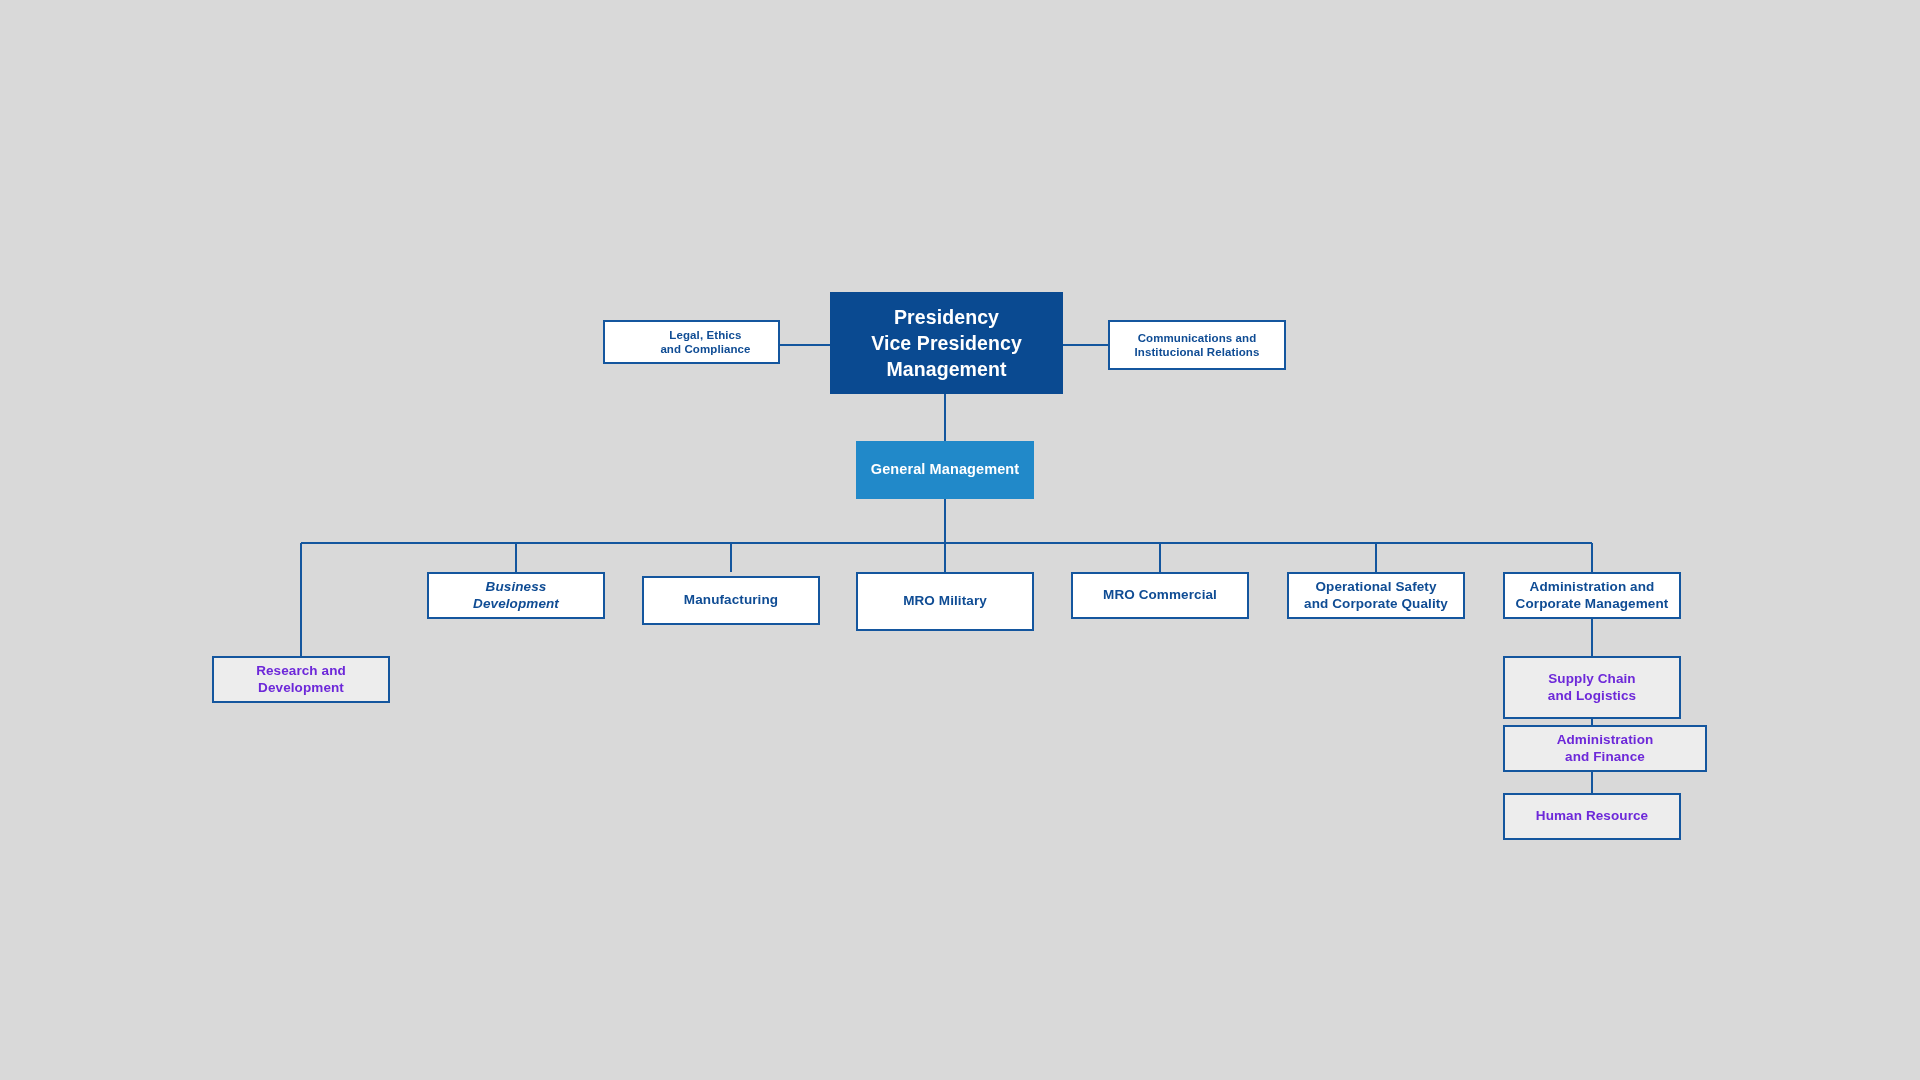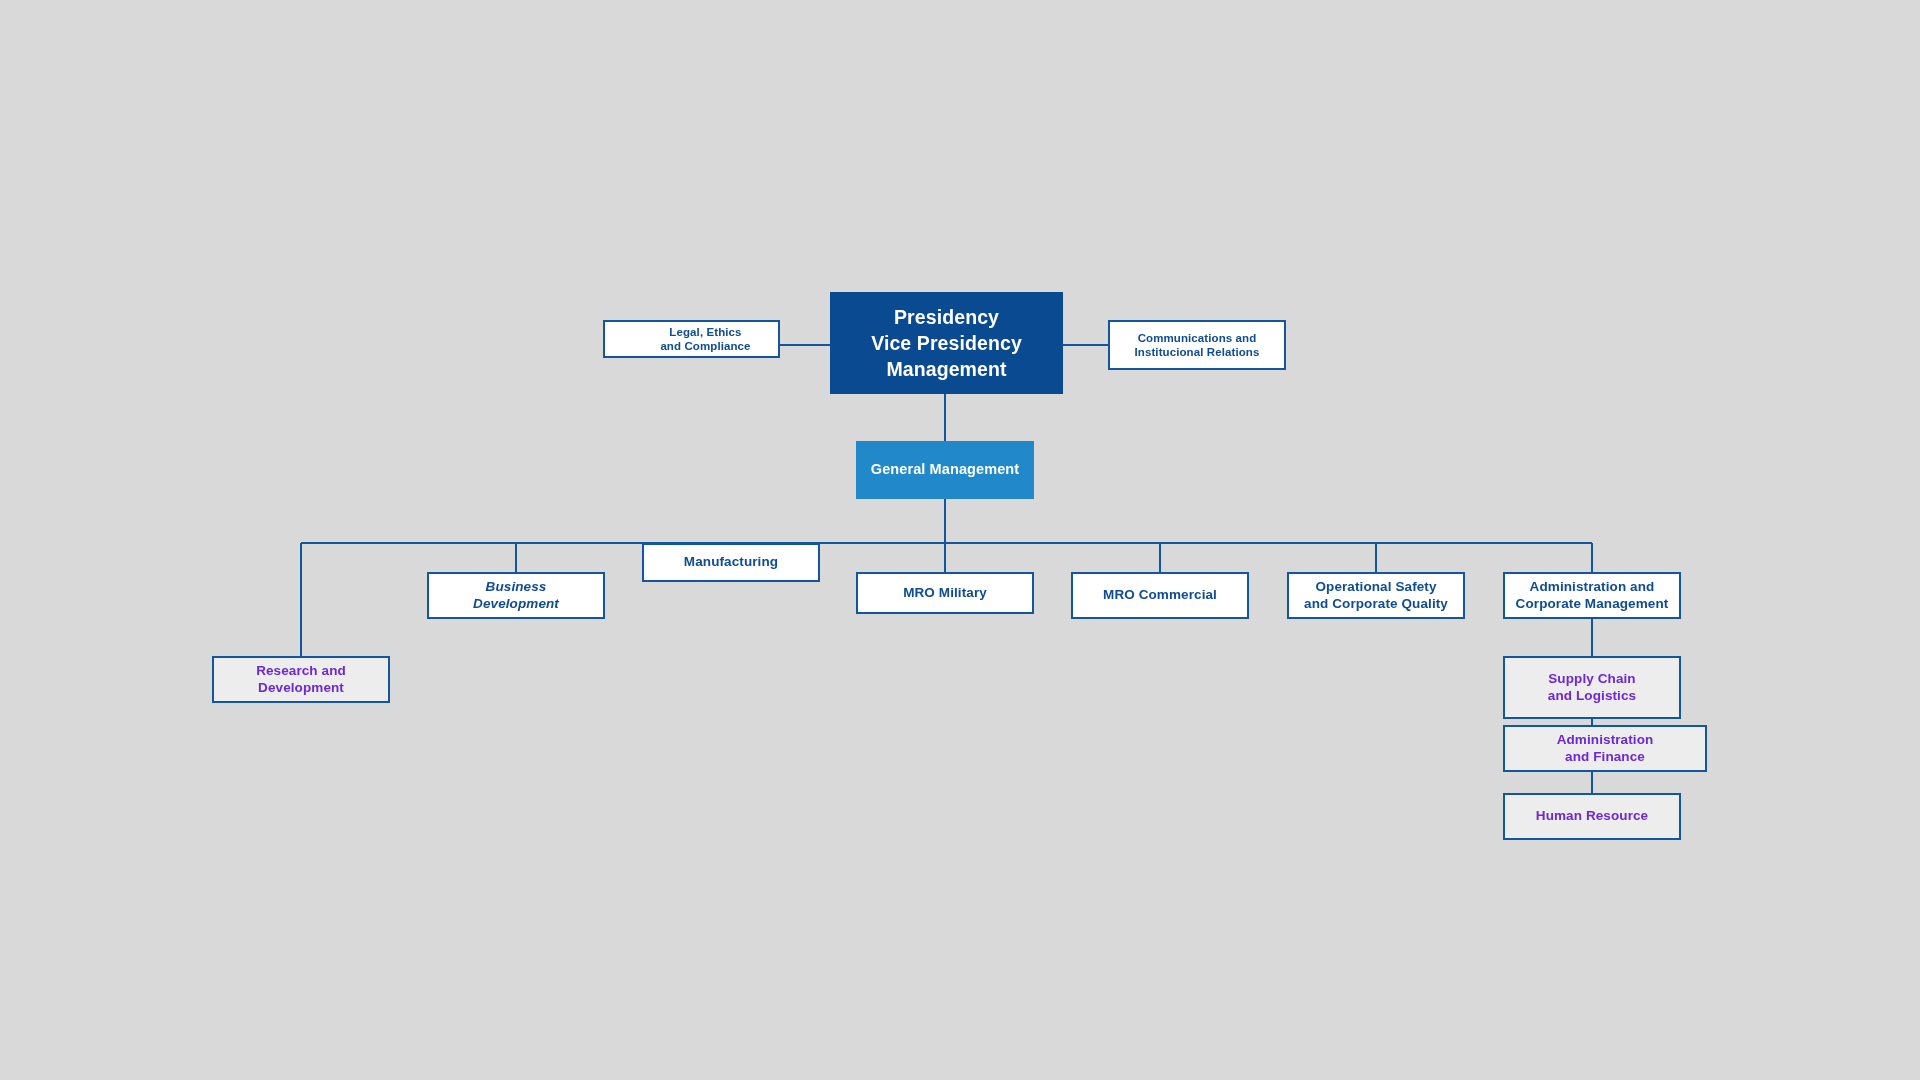--- a/index.html
+++ b/index.html
@@ -111,44 +111,44 @@
       <line x1="1592" y1="772" x2="1592" y2="793"></line>
     </g>
   </svg>
 
   <div class="node root" style="left:830px; top:292px; width:233px; height:102px;">
     <span class="label">Presidency
 Vice Presidency
 Management</span>
   </div>
 
-  <div class="node outlined small" style="left:603px; top:320px; width:177px; height:38px;padding-left:28px;">
+  <div class="node outlined small" style="left:603px; top:320px; width:177px; height:44px;padding-left:28px;">
     <span class="label">Legal, Ethics
 and Compliance</span>
   </div>
 
   <div class="node outlined small" style="left:1108px; top:320px; width:178px; height:50px;">
     <span class="label">Communications and
 Institucional Relations</span>
   </div>
 
   <div class="node general" style="left:856px; top:441px; width:178px; height:58px;">
     <span class="label">General Management</span>
   </div>
 
   <div class="node outlined" style="left:427px; top:572px; width:178px; height:47px;font-style:italic;">
     <span class="label">Business
 Development</span>
   </div>
 
-  <div class="node outlined" style="left:642px; top:543px; width:178px; height:39px;">
+  <div class="node outlined" style="left:642px; top:576px; width:178px; height:49px;">
     <span class="label">Manufacturing</span>
   </div>
 
-  <div class="node outlined" style="left:856px; top:572px; width:178px; height:42px;">
+  <div class="node outlined" style="left:856px; top:572px; width:178px; height:59px;">
     <span class="label">MRO Military</span>
   </div>
 
   <div class="node outlined" style="left:1287px; top:572px; width:178px; height:47px;">
     <span class="label">Operational Safety
 and Corporate Quality</span>
   </div>
 
   <div class="node outlined" style="left:1071px; top:572px; width:178px; height:47px;">
     <span class="label">MRO Commercial</span>

